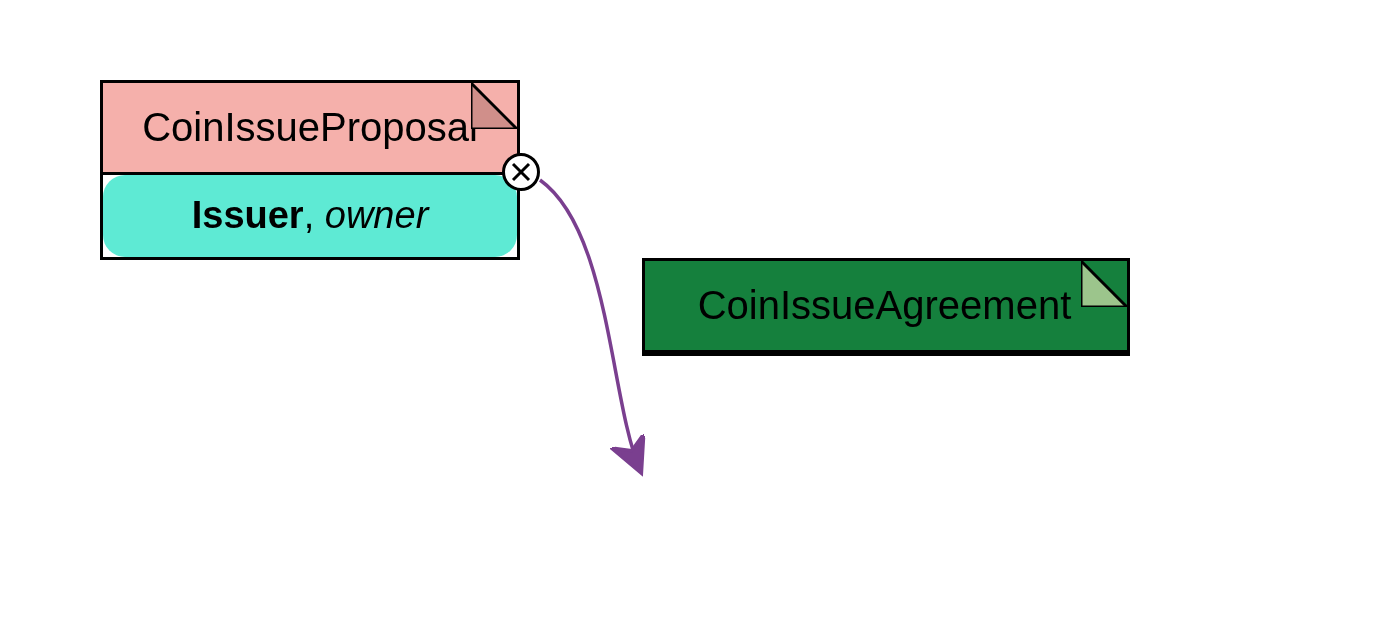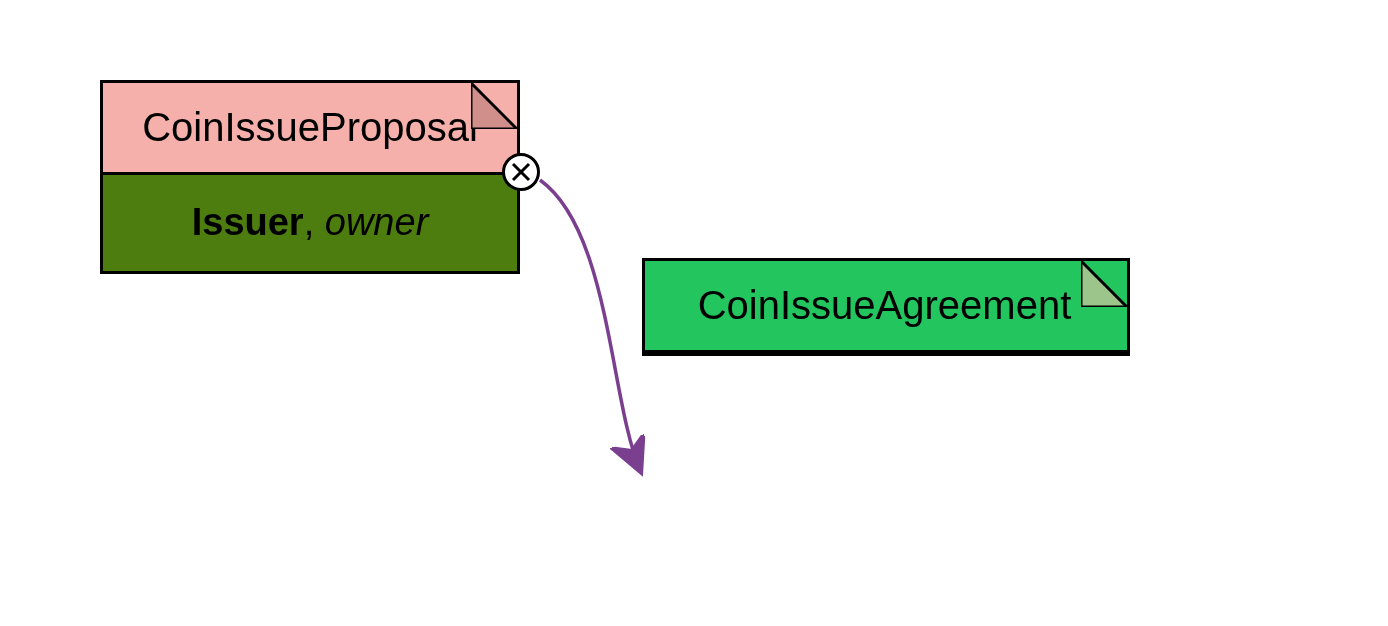--- a/index.html
+++ b/index.html
@@ -22,40 +22,41 @@
     border: 3px solid #000;
   }
   .node-header {
     position: relative;
     padding: 22px 30px;
     font-size: 40px;
     text-align: center;
     border-bottom: 3px solid #000;
   }
   .node-body {
-    padding: 24px 20px;
+    padding: 17px 20px;
     font-size: 38px;
     text-align: center;
-    background: #4d7c0f;
+    background: #5eead4;
     line-height: 1.25;
+    border-radius: 22px;
   }
   .fold {
     position: absolute;
     top: 0;
     right: 0;
     width: 46px;
     height: 46px;
   }
   
   .node-a { left: 100px; top: 80px; width: 420px; }
   .node-a .node-header { background: #f5b0ab; }
   .node-a .fold-fill { fill: #d08f8a; }
   
   .node-b { left: 642px; top: 258px; width: 488px; }
-  .node-b .node-header { background: #22c55e; padding-left: 27px; }
+  .node-b .node-header { background: #15803d; padding-left: 27px; }
   .node-b .fold-fill { fill: #9cc58c; }
 
   .bold { font-weight: bold; }
   .italic { font-style: italic; }
 
   .consume-marker {
     position: absolute;
     width: 38px;
     height: 38px;
     border: 3px solid #000;

